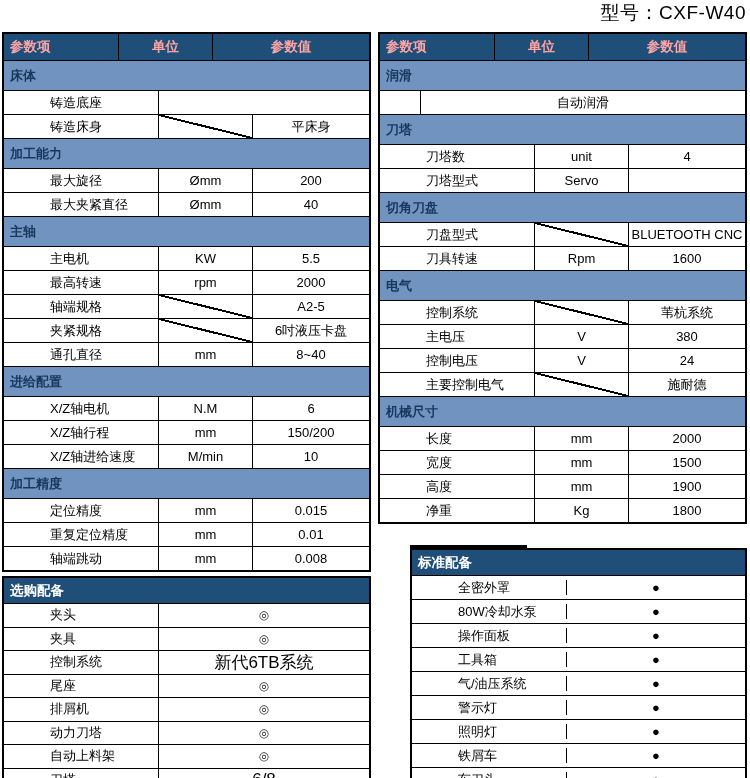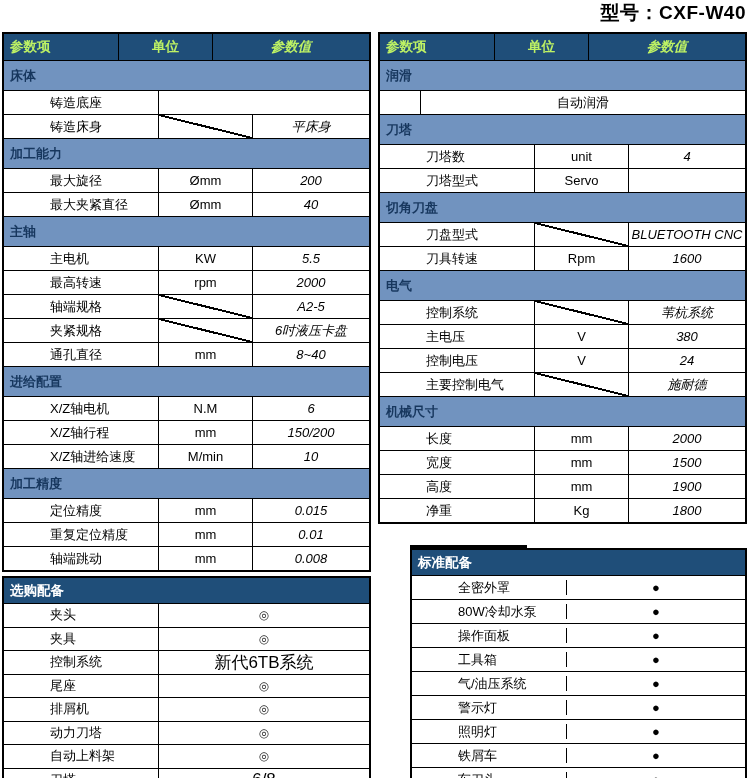--- a/index.html
+++ b/index.html
@@ -2,33 +2,33 @@
 <html style="--header-bg: #1F4E79; --section-bg: #7193BF; --section-text: #17375E; --border: #000000; --page-bg: #FFFFFF;"><head>
 <meta charset="utf-8">
 <style>
   * { margin:0; padding:0; box-sizing:border-box; }
   body { background:#fff; font-family:"Liberation Sans", sans-serif; }
   .page {
     position:relative; width:750px; height:778px; background:var(--page-bg,#fff);
     color:#000; overflow:hidden;
   }
   .model-title {
-    position:absolute; top:0; right:4px; font-size:19px; font-weight:bold;
+    position:absolute; top:0; right:4px; font-size:19px; font-weight:normal;
     color:#000; letter-spacing:0.5px;
   }
   .col { position:absolute; top:32px; width:369px; }
   .col.left  { left:2px; }
   .col.right { left:378px; }
   .spec-table { border:2px solid var(--border,#000); background:#fff; }
   .spec-table + .spec-table { margin-top:4px; }
   .col.right .spec-table + .spec-table { margin-top:24px; }
   .row { display:flex; align-items:stretch; width:100%; }
   .row + .row { border-top:1px solid var(--border,#000); }
   
-  .header-row { background:var(--header-bg,#1F4E79); color:#bef264; font-weight:bold; height:26px; }
+  .header-row { background:var(--header-bg,#1F4E79); color:#fca5a5; font-weight:bold; height:26px; }
   .header-row > div { display:flex; align-items:center; font-size:13.5px; }
   
   .section-row {
     background:var(--section-bg,#7193BF); color:var(--section-text,#17375E);
     font-weight:bold; font-size:13px; height:30px;
     display:flex; align-items:center; padding-left:6px;
   }
   
   .title-row {
     background:var(--header-bg,#1F4E79); color:#fff; font-weight:bold;
@@ -39,21 +39,21 @@
   .opt-row  { height:23.5px; }
   .std-row  { height:24px;align-items:center; }
   .c-label {
     width:114px; flex:0 0 114px; display:flex; align-items:center;
     padding-left:6px; overflow:hidden; white-space:nowrap;
   }
   .c-unit {
     width:95px; flex:0 0 95px; display:flex; align-items:center; justify-content:center;
     border-left:1px solid var(--border,#000); border-right:1px solid var(--border,#000);
   }
-  .c-value { flex:1; display:flex; align-items:center; justify-content:center;font-style:italic; }
+  .c-value { flex:1; display:flex; align-items:center; justify-content:center; }
   .c-merged {
     flex:1; display:flex; align-items:center; justify-content:center;
     border-left:1px solid var(--border,#000);
   }
   .header-row .c-label { padding-left:6px; }
   
   .c-unit.diag {
     background-image:linear-gradient(to top right,
       transparent calc(50% - 1px), var(--border,#000) calc(50% - 1px),
       var(--border,#000) calc(50% + 1px), transparent calc(50% + 1px));

